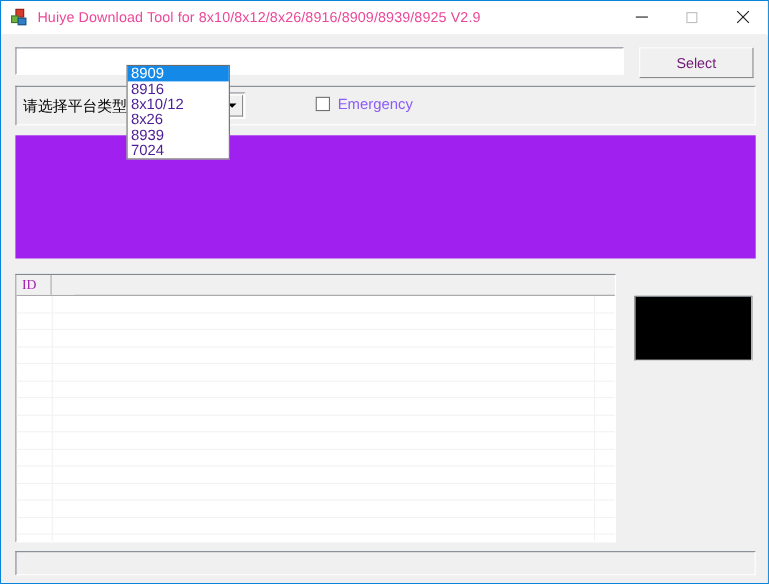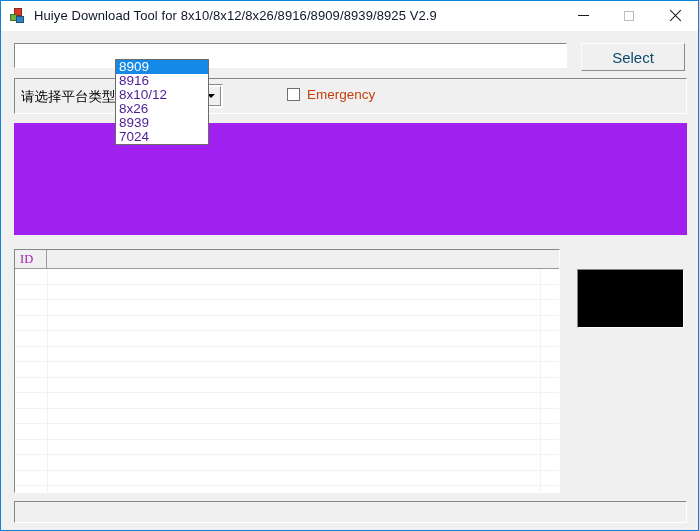--- a/index.html
+++ b/index.html
@@ -45,21 +45,21 @@
     position: absolute;
     border: 1px solid rgba(0,0,0,.35);
     box-sizing: border-box;
   }
   #app-icon .blk.red   { width: 8px; height: 8px; left: 4px;  top: 0px;  background: #d93b2b; }
   #app-icon .blk.green { width: 7px; height: 7px; left: 0px;  top: 6px;  background: #6cb33f; }
   #app-icon .blk.blue  { width: 8px; height: 7px; left: 6px;  top: 8px;  background: #2f7fc4; }
 
   #window-title {
     font-size: 13px;
-    color: #0f172a;
+    color: #ec4899;
     line-height: 16px;
     white-space: nowrap;
     letter-spacing: .1px;
   }
 
   .win-btn {
     position: absolute;
     top: 0;
     width: 46px;
     height: 29px;
@@ -149,22 +149,22 @@
     padding: 0 3px;
     outline: none;
   }
   #select-button {
     position: absolute;
     left: 580px;
     top: 12px;
     width: 104px;
     height: 28px;
     font-family: "Liberation Sans", sans-serif;
-    font-size: 15px;
-    color: #0c4a6e;
+    font-size: 13px;
+    color: #701a75;
     cursor: default;
     display: flex;
     align-items: center;
     justify-content: center;
   }
 
   
   #platform-panel {
     position: absolute;
     left: 13px;
@@ -257,21 +257,21 @@
   #emergency-box {
     width: 13px;
     height: 13px;
     background: #ffffff;
     box-sizing: border-box;
     border: 1px solid #6f6f6f;
     margin-right: 7px;
   }
   #emergency-label {
     font-size: 13.5px;
-    color: #c2410c;
+    color: #8b5cf6;
   }
 
   
   #video-area {
     position: absolute;
     left: 13px;
     top: 92px;
     width: 673px;
     height: 112px;
     background: #a020f0;

